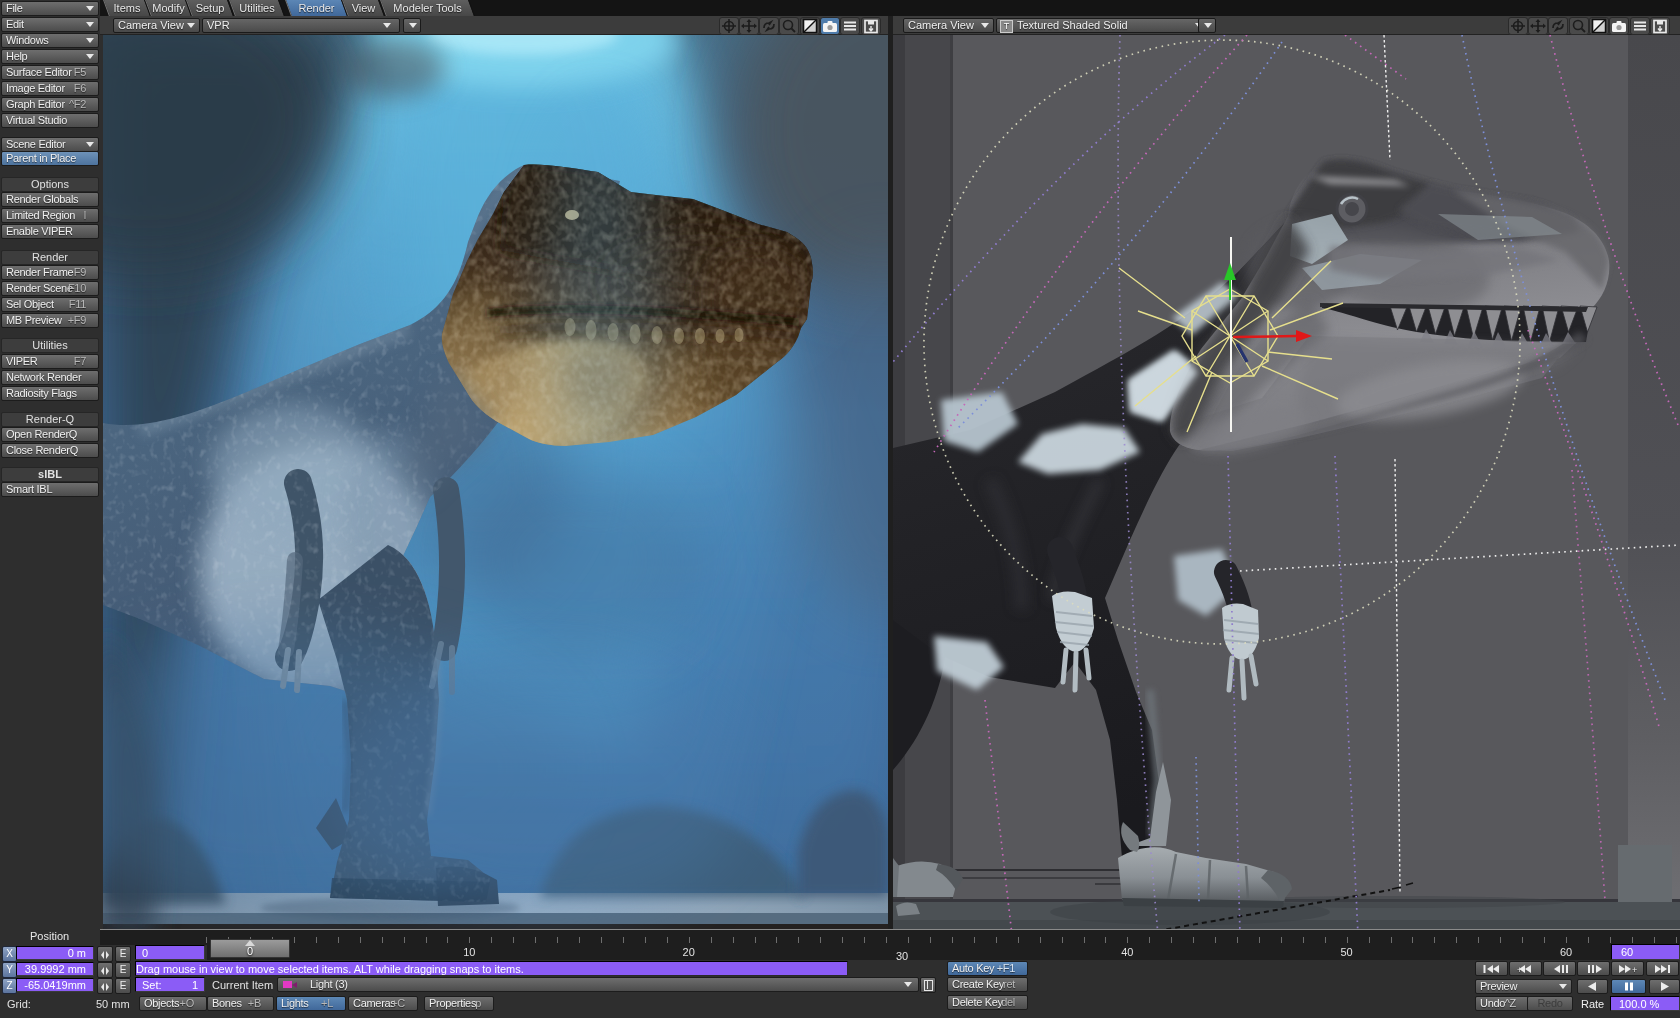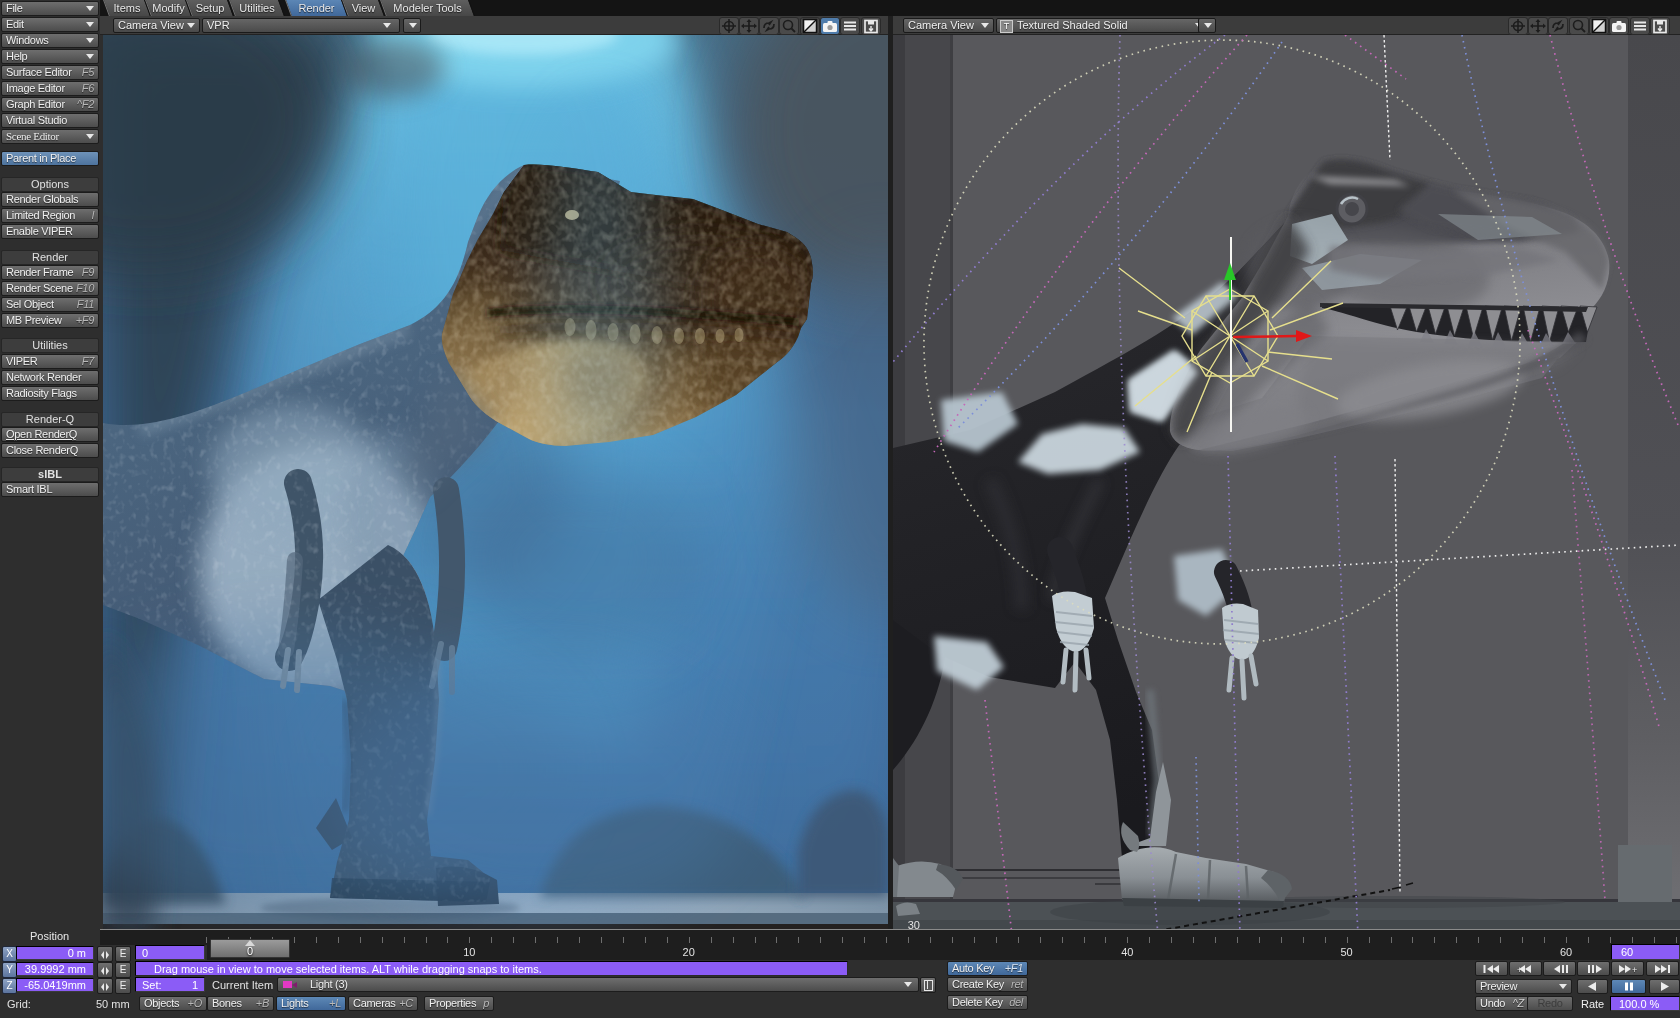--- a/index.html
+++ b/index.html
@@ -1,19 +1,19 @@
 <!DOCTYPE html>
 <html><head>
 <meta charset="utf-8">
 <style>
 html,body{margin:0;padding:0;background:#222;}
 #app{position:relative;width:1680px;height:1018px;overflow:hidden;background:#2e2e2e;font-family:"Liberation Sans",sans-serif;}
 .abs{position:absolute;}
 .btn{position:absolute;height:13px;border-radius:2px;background:linear-gradient(#6e6e6e,#4c4c4c);border:1px solid #1c1c1c;color:#f0f0f0;font-size:11px;letter-spacing:-0.3px;line-height:13px;padding:0 4px;box-sizing:content-box;white-space:nowrap;text-shadow:0 1px 1px rgba(0,0,0,.6);}
-.btn .sc{position:absolute;right:4px;color:#b8b8b8;font-style:italic;}
+.btn .sc{position:absolute;right:12px;color:#b8b8b8;}
 .btn .dd,.vbtn .dd{position:absolute;right:4px;top:4px;width:0;height:0;border-left:4px solid transparent;border-right:4px solid transparent;border-top:5px solid #e8e8e8;}
 .hdr{position:absolute;height:13px;border-radius:2px;background:#3d3d3d;border:1px solid #262626;color:#e0e0e0;font-size:11px;line-height:13px;text-align:center;white-space:nowrap;}
 .tab{position:absolute;top:0;height:16px;background:linear-gradient(#5e5e5e,#474747);color:#e8e8e8;font-size:11px;line-height:16px;text-align:center;transform:skewX(20deg);border-left:1px solid #777;border-right:1px solid #111;}
 .tab>span{display:block;transform:skewX(-20deg);text-shadow:0 1px 1px rgba(0,0,0,.7);}
 .vbtn{position:absolute;top:2px;height:13px;border-radius:2px;background:linear-gradient(#666,#4a4a4a);border:1px solid #1a1a1a;color:#efefef;font-size:11px;line-height:13px;padding:0 4px;white-space:nowrap;text-shadow:0 1px 1px rgba(0,0,0,.6);}
 .ico{position:absolute;top:1px;width:18px;height:16px;border-radius:3px;background:#4a4a4a;border:1px solid #2a2a2a;}
 .fld{position:absolute;background:#8b5cf6;color:#fff;font-size:11px;border-top:1px solid #000;border-left:1px solid #000;border-bottom:1px solid #3a3a3a;border-right:1px solid #3a3a3a;box-sizing:border-box;}
 .xyz{position:absolute;width:13px;height:14px;border-radius:2px;background:linear-gradient(#8ea3c4,#5c749e);border:1px solid #20283a;color:#fff;font-size:10px;line-height:14px;text-align:center;}
 .mini{position:absolute;width:14px;height:14px;border-radius:2px;background:linear-gradient(#6e6e6e,#4c4c4c);border:1px solid #1c1c1c;color:#eee;text-align:center;}
 .num{position:absolute;color:#e2e2e2;font-size:11px;}
@@ -50,37 +50,37 @@
 <div class="abs" style="left:0;top:0;width:100px;height:1018px;background:#2e2e2e;"></div>
 <div id="sidebar">
 <div class="btn" style="left:1px;top:1px;width:88px;">File<span class="dd"></span></div>
 <div class="btn" style="left:1px;top:17px;width:88px;">Edit<span class="dd"></span></div>
 <div class="btn" style="left:1px;top:33px;width:88px;">Windows<span class="dd"></span></div>
 <div class="btn" style="left:1px;top:49px;width:88px;">Help<span class="dd"></span></div>
 <div class="btn" style="left:1px;top:65px;width:88px;">Surface Editor<span class="sc">F5</span></div>
 <div class="btn" style="left:1px;top:81px;width:88px;">Image Editor<span class="sc">F6</span></div>
 <div class="btn" style="left:1px;top:97px;width:88px;">Graph Editor<span class="sc">^F2</span></div>
 <div class="btn" style="left:1px;top:113px;width:88px;">Virtual Studio</div>
-<div class="btn" style="left:1px;top:129px;width:88px;font-family:Liberation Serif, serif;">Scene Editor<span class="dd"></span></div>
+<div class="btn" style="left:1px;top:137px;width:88px;">Scene Editor<span class="dd"></span></div>
 <div class="btn" style="left:1px;top:151px;width:88px;background:linear-gradient(#6e92b8,#4d739e);">Parent in Place</div>
 <div class="hdr" style="left:1px;top:177px;width:96px;">Options</div>
 <div class="btn" style="left:1px;top:192px;width:88px;">Render Globals</div>
 <div class="btn" style="left:1px;top:208px;width:88px;">Limited Region<span class="sc">l</span></div>
 <div class="btn" style="left:1px;top:224px;width:88px;">Enable VIPER</div>
 <div class="hdr" style="left:1px;top:250px;width:96px;">Render</div>
 <div class="btn" style="left:1px;top:265px;width:88px;">Render Frame<span class="sc">F9</span></div>
 <div class="btn" style="left:1px;top:281px;width:88px;">Render Scene<span class="sc">F10</span></div>
 <div class="btn" style="left:1px;top:297px;width:88px;">Sel Object<span class="sc">F11</span></div>
 <div class="btn" style="left:1px;top:313px;width:88px;">MB Preview<span class="sc">+F9</span></div>
 <div class="hdr" style="left:1px;top:338px;width:96px;">Utilities</div>
 <div class="btn" style="left:1px;top:354px;width:88px;">VIPER<span class="sc">F7</span></div>
 <div class="btn" style="left:1px;top:370px;width:88px;">Network Render</div>
 <div class="btn" style="left:1px;top:386px;width:88px;">Radiosity Flags</div>
 <div class="hdr" style="left:1px;top:412px;width:96px;">Render-Q</div>
-<div class="btn" style="left:1px;top:427px;width:88px;text-decoration:underline;">Open RenderQ</div>
+<div class="btn" style="left:1px;top:427px;width:88px;">Open RenderQ</div>
 <div class="btn" style="left:1px;top:443px;width:88px;">Close RenderQ</div>
 <div class="hdr" style="left:1px;top:467px;width:96px;font-weight:bold;">sIBL</div>
 <div class="btn" style="left:1px;top:482px;width:88px;">Smart IBL</div>
 </div>
 
 <div class="abs" style="left:100px;top:16px;width:1580px;height:19px;background:#3c3c3c;border-bottom:1px solid #222;box-sizing:border-box;"></div>
 <div class="abs" style="left:888px;top:16px;width:5px;height:919px;background:#1f1f1f;"></div>
 <div id="vbars">
 <div class="abs" style="left:0;top:16px;width:0;height:0;">
         <div class="vbtn" style="left:113px;width:77px;">Camera View<span class="dd" style="top:4px;"></span></div>
@@ -566,21 +566,21 @@
       <div class="abs" style="left:1544.0px;top:937px;width:1px;height:6px;background:#6e6e6e;"></div>
       <div class="abs" style="left:1566.0px;top:937px;width:1px;height:6px;background:#6e6e6e;"></div>
       <div class="abs" style="left:1587.9px;top:937px;width:1px;height:6px;background:#6e6e6e;"></div>
       <div class="abs" style="left:1609.8px;top:937px;width:1px;height:6px;background:#6e6e6e;"></div>
       <div class="abs" style="left:1631.8px;top:937px;width:1px;height:6px;background:#6e6e6e;"></div>
       <div class="abs" style="left:1653.7px;top:937px;width:1px;height:6px;background:#6e6e6e;"></div>
       <div class="abs" style="left:1675.6px;top:937px;width:1px;height:6px;background:#6e6e6e;"></div>
 <div class="num" style="left:238px;top:946px;width:24px;text-align:center;">0</div>
 <div class="num" style="left:457.3px;top:946px;width:24px;text-align:center;">10</div>
 <div class="num" style="left:676.7px;top:946px;width:24px;text-align:center;">20</div>
-<div class="num" style="left:896px;top:919px;width:24px;text-align:right;">30</div>
+<div class="num" style="left:896px;top:950px;width:24px;text-align:left;">30</div>
 <div class="num" style="left:1115.3px;top:946px;width:24px;text-align:center;">40</div>
 <div class="num" style="left:1334.6px;top:946px;width:24px;text-align:center;">50</div>
 <div class="num" style="left:1554px;top:946px;width:24px;text-align:center;">60</div>
 <div class="num" style="left:30px;top:930px;width:70px;text-align:left;color:#e8e8e8;">Position</div>
 <div class="abs" style="left:210px;top:939px;width:80px;height:19px;background:linear-gradient(#9b9b9b,#6f6f6f);border:1px solid #333;box-sizing:border-box;border-radius:1px;"></div>
 <div class="abs" style="left:245px;top:940px;width:0;height:0;border-left:5px solid transparent;border-right:5px solid transparent;border-bottom:6px solid #d9d9d9;"></div>
 <div class="num" style="left:238px;top:945px;width:24px;text-align:center;color:#fff;text-shadow:0 1px 2px #000;">0</div>
 <div class="fld" style="left:1611px;top:944px;width:69px;height:16px;line-height:15px;padding-left:9px;">60</div>
 <div class="xyz" style="left:2px;top:946px;">X</div>
 <div class="fld" style="left:16px;top:946px;width:78px;height:14px;line-height:13px;text-align:right;padding-right:7px;">0 m</div>
@@ -594,21 +594,21 @@
           <path d="M5 2L2 6l3 4zM7 2l3 4-3 4z" fill="#e8e8e8"></path>
         </svg></div>
 <div class="mini" style="left:115px;top:962px;font-size:10px;line-height:14px;">E</div>
 <div class="xyz" style="left:2px;top:978px;">Z</div>
 <div class="fld" style="left:16px;top:978px;width:78px;height:14px;line-height:13px;text-align:right;padding-right:7px;">-65.0419mm</div>
 <div class="mini" style="left:97px;top:978px;"><svg width="12" height="12" viewBox="0 0 12 12" style="margin-top:1px;">
           <path d="M5 2L2 6l3 4zM7 2l3 4-3 4z" fill="#e8e8e8"></path>
         </svg></div>
 <div class="mini" style="left:115px;top:978px;font-size:10px;line-height:14px;">E</div>
 <div class="fld" style="left:135px;top:945px;width:70px;height:15px;line-height:14px;padding-left:6px;">0</div>
-<div class="fld" style="left:135px;top:961px;width:713px;height:15px;line-height:14px;padding-left:18px;border-bottom-color:#2a2a2a;border-right-color:#2a2a2a;">Drag mouse in view to move selected items. ALT while dragging snaps to items.</div>
+<div class="fld" style="left:135px;top:961px;width:713px;height:15px;line-height:14px;padding-left:0;border-bottom-color:#2a2a2a;border-right-color:#2a2a2a;">Drag mouse in view to move selected items. ALT while dragging snaps to items.</div>
 <div class="fld" style="left:135px;top:977px;width:70px;height:15px;line-height:14px;padding-left:6px;">Set:<span style="position:absolute;right:6px;">1</span></div>
 <div class="num" style="left:212px;top:979px;">Current Item</div>
 <div class="btn" style="left:277px;top:977px;width:632px;height:13px;">
         <span style="position:absolute;left:5px;top:3px;width:9px;height:7px;background:#e339c4;"></span>
         <span style="position:absolute;left:14px;top:3.5px;width:0;height:0;border-top:3px solid transparent;border-bottom:3px solid transparent;border-right:5px solid #801c6e;"></span>
         <span style="position:absolute;left:24px;margin-left:8px;">Light (3)</span>
         <span class="dd" style="right:6px;"></span>
       </div>
 <div class="mini" style="left:920px;top:977px;">
         <span style="position:absolute;left:3px;top:2px;width:7px;height:9px;border:1px solid #e8e8e8;background:#555;"></span>

